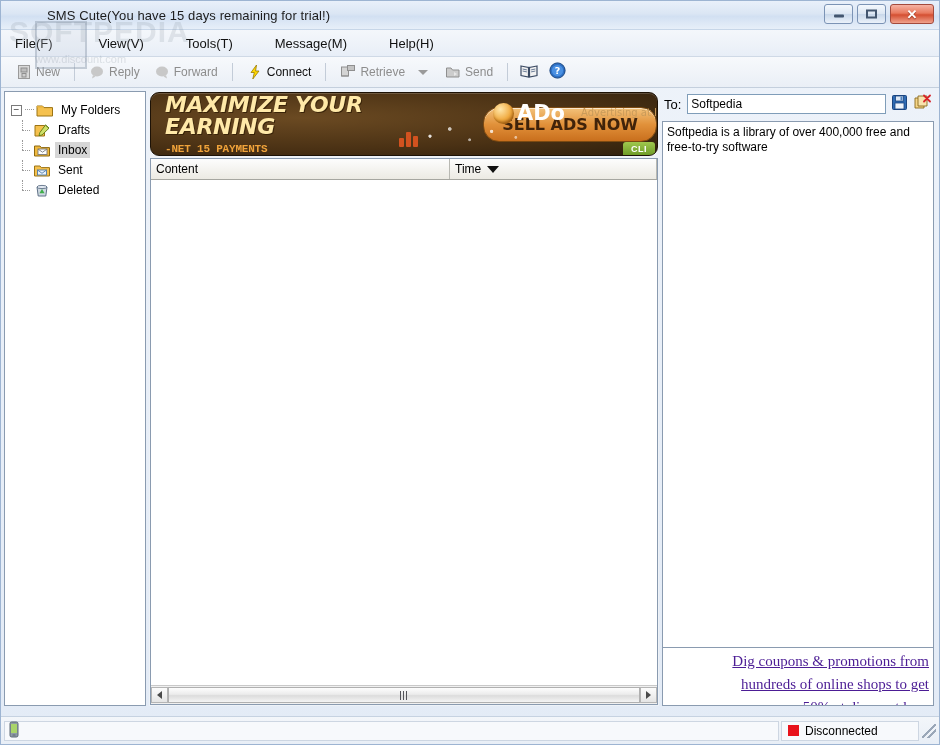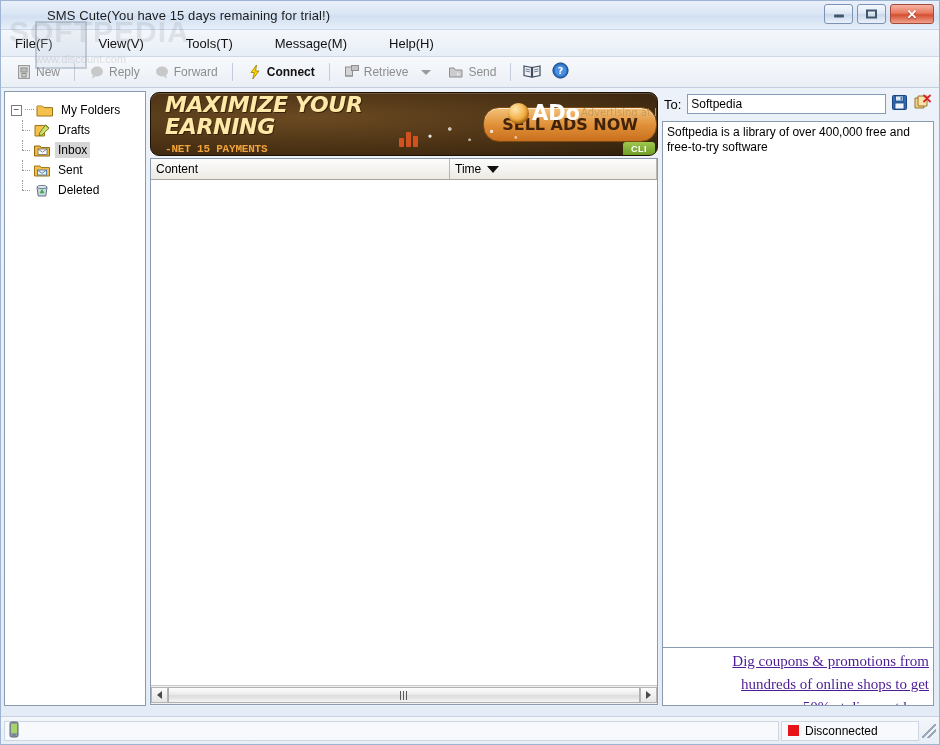--- a/index.html
+++ b/index.html
@@ -122,21 +122,21 @@
   }
   .tb-btn {
     display: flex;
     align-items: center;
     gap: 4px;
     padding: 2px 7px;
     font-size: 12px;
     color: #8d8d8d;
     white-space: nowrap;
   }
-  .tb-btn.enabled { color: #111; font-weight: bold; }
+  .tb-btn.enabled { color: #111; font-weight: normal; }
   .tb-sep {
     width: 1px;
     height: 18px;
     background: #c3ccd8;
     margin: 0 7px;
   }
   .tb-icon {
     width: 16px;
     height: 16px;
     position: relative;
@@ -319,21 +319,21 @@
     font-weight: bold;
     font-size: 21px;
     color: #fff;
     line-height: 1;
   }
   .ad-tag {
     font-family: "DejaVu Sans", sans-serif;
     font-size: 10px;
     color: #c99b5a;
     margin-top: 4px;
-    margin-left: 1px;
+    margin-left: 16px;
     white-space: nowrap;
     text-align: right;
   }
   .ad-click {
     position: absolute;
     right: 2px; bottom: 0;
     background: linear-gradient(180deg,#9fc84e,#6f9c28);
     color: #fff;
     font-size: 9px;
     font-weight: bold;

